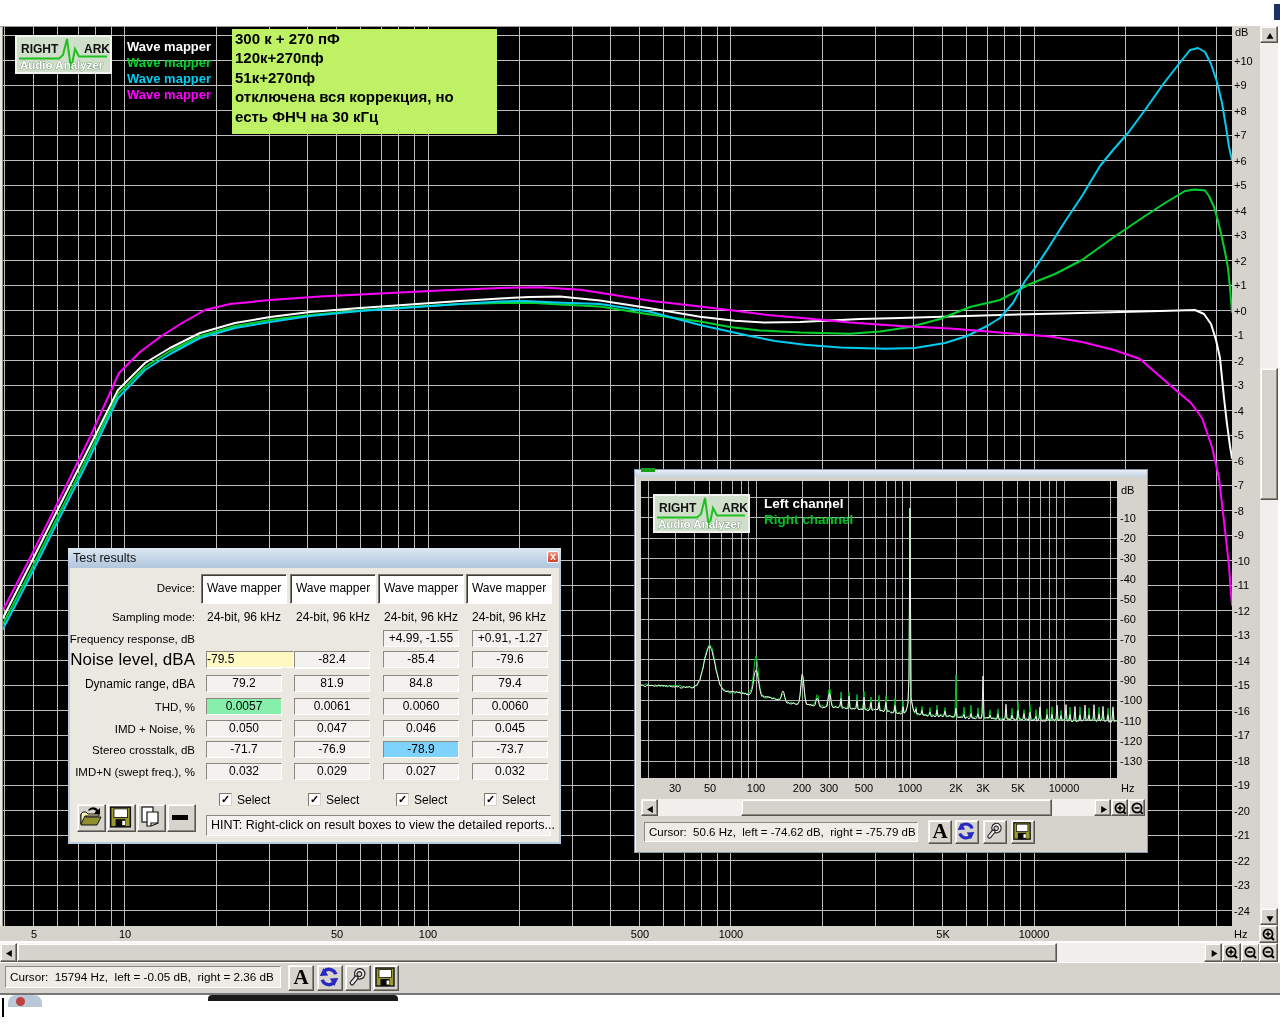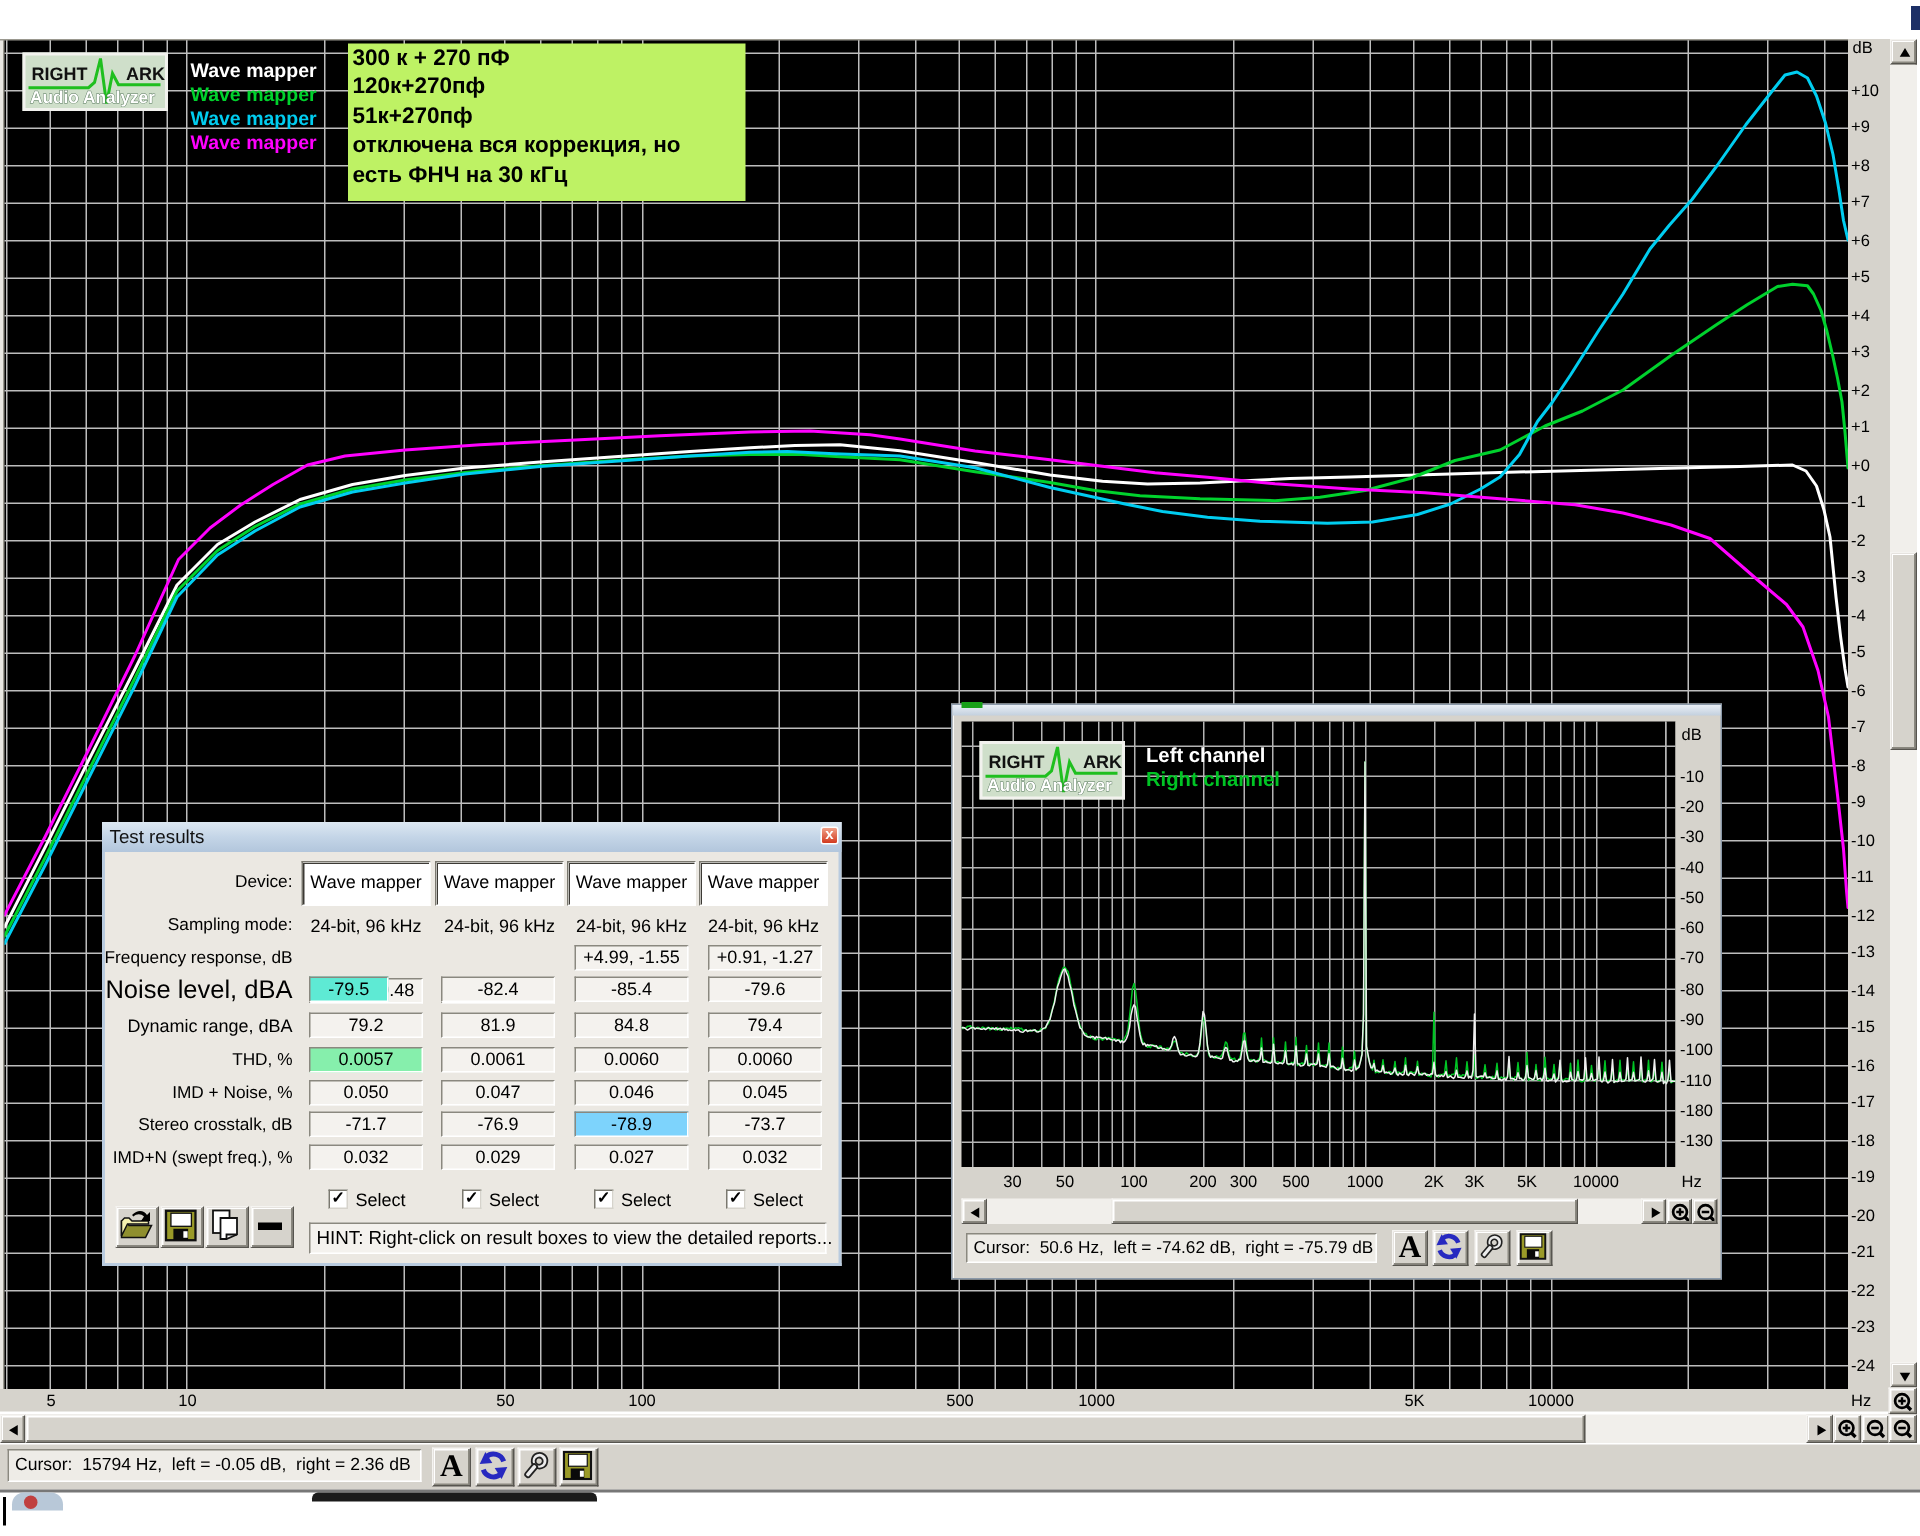--- a/index.html
+++ b/index.html
@@ -306,21 +306,21 @@
 <div class="lab" style="left:1120px;top:533px">-20</div>
 <div class="lab" style="left:1120px;top:553px">-30</div>
 <div class="lab" style="left:1120px;top:574px">-40</div>
 <div class="lab" style="left:1120px;top:594px">-50</div>
 <div class="lab" style="left:1120px;top:614px">-60</div>
 <div class="lab" style="left:1120px;top:634px">-70</div>
 <div class="lab" style="left:1120px;top:655px">-80</div>
 <div class="lab" style="left:1120px;top:675px">-90</div>
 <div class="lab" style="left:1120px;top:695px">-100</div>
 <div class="lab" style="left:1120px;top:716px">-110</div>
-<div class="lab" style="left:1120px;top:736px">-180</div>
+<div class="lab" style="left:1120px;top:736px">-120</div>
 <div class="lab" style="left:1120px;top:756px">-130</div>
 <div class="lab" style="left:1121px;top:783px">Hz</div>
 <div style="position:absolute;left:641px;top:779px;width:476px;height:17px;background:#d6d3cc"></div>
 <div class="lab" style="left:655px;top:783px;width:40px;text-align:center">30</div>
 <div class="lab" style="left:690px;top:783px;width:40px;text-align:center">50</div>
 <div class="lab" style="left:736px;top:783px;width:40px;text-align:center">100</div>
 <div class="lab" style="left:782px;top:783px;width:40px;text-align:center">200</div>
 <div class="lab" style="left:809px;top:783px;width:40px;text-align:center">300</div>
 <div class="lab" style="left:844px;top:783px;width:40px;text-align:center">500</div>
 <div class="lab" style="left:890px;top:783px;width:40px;text-align:center">1000</div>
@@ -390,21 +390,21 @@
 <div style="position:absolute;left:378px;top:574px;width:86px;height:30px;background:#fff;border-top:1.5px solid #7a786f;border-left:1.5px solid #7a786f;border-right:1.5px solid #fff;border-bottom:1.5px solid #fff;box-shadow:inset 1px 1px 0 #3c3a35;font-size:12px;text-align:center;line-height:27px">Wave mapper</div>
 <div style="position:absolute;left:466px;top:574px;width:86px;height:30px;background:#fff;border-top:1.5px solid #7a786f;border-left:1.5px solid #7a786f;border-right:1.5px solid #fff;border-bottom:1.5px solid #fff;box-shadow:inset 1px 1px 0 #3c3a35;font-size:12px;text-align:center;line-height:27px">Wave mapper</div>
 <div style="position:absolute;left:199px;top:611px;width:90px;font-size:12px;text-align:center;line-height:13px">24-bit, 96 kHz</div>
 <div style="position:absolute;left:288px;top:611px;width:90px;font-size:12px;text-align:center;line-height:13px">24-bit, 96 kHz</div>
 <div style="position:absolute;left:376px;top:611px;width:90px;font-size:12px;text-align:center;line-height:13px">24-bit, 96 kHz</div>
 <div style="position:absolute;left:464px;top:611px;width:90px;font-size:12px;text-align:center;line-height:13px">24-bit, 96 kHz</div>
 <div style="position:absolute;left:206px;top:652px;width:76px;height:17px;background:#f4f2ee;border-top:1px solid #8a887f;border-left:1px solid #8a887f;border-right:1px solid #fff;border-bottom:1px solid #fff;font-size:12px;text-align:center;line-height:15px">+0.70, -0.48</div>
 <div style="position:absolute;left:294px;top:652px;width:76px;height:17px;background:#f4f2ee;border-top:1px solid #8a887f;border-left:1px solid #8a887f;border-right:1px solid #fff;border-bottom:1px solid #fff;font-size:12px;text-align:center;line-height:15px">+2.20, -0.90</div>
 <div style="position:absolute;left:383px;top:630px;width:76px;height:17px;background:#f4f2ee;border-top:1px solid #8a887f;border-left:1px solid #8a887f;border-right:1px solid #fff;border-bottom:1px solid #fff;font-size:12px;text-align:center;line-height:15px">+4.99, -1.55</div>
 <div style="position:absolute;left:472px;top:630px;width:76px;height:17px;background:#f4f2ee;border-top:1px solid #8a887f;border-left:1px solid #8a887f;border-right:1px solid #fff;border-bottom:1px solid #fff;font-size:12px;text-align:center;line-height:15px">+0.91, -1.27</div>
-<div style="position:absolute;left:206px;top:651px;width:53px;height:17px;background:#5eead4;border-top:1px solid #8a887f;border-left:1px solid #8a887f;border-right:1px solid #fff;border-bottom:1px solid #fff;font-size:12px;text-align:center;line-height:15px">-79.5</div>
+<div style="position:absolute;left:206px;top:651px;width:88px;height:17px;background:#fef9c3;border-top:1px solid #8a887f;border-left:1px solid #8a887f;border-right:1px solid #fff;border-bottom:1px solid #fff;font-size:12px;line-height:15px">-79.5</div>
 <div style="position:absolute;left:294px;top:651px;width:76px;height:17px;background:#f4f2ee;border-top:1px solid #8a887f;border-left:1px solid #8a887f;border-right:1px solid #fff;border-bottom:1px solid #fff;font-size:12px;text-align:center;line-height:15px">-82.4</div>
 <div style="position:absolute;left:383px;top:651px;width:76px;height:17px;background:#f4f2ee;border-top:1px solid #8a887f;border-left:1px solid #8a887f;border-right:1px solid #fff;border-bottom:1px solid #fff;font-size:12px;text-align:center;line-height:15px">-85.4</div>
 <div style="position:absolute;left:472px;top:651px;width:76px;height:17px;background:#f4f2ee;border-top:1px solid #8a887f;border-left:1px solid #8a887f;border-right:1px solid #fff;border-bottom:1px solid #fff;font-size:12px;text-align:center;line-height:15px">-79.6</div>
 <div style="position:absolute;left:206px;top:675px;width:76px;height:17px;background:#f4f2ee;border-top:1px solid #8a887f;border-left:1px solid #8a887f;border-right:1px solid #fff;border-bottom:1px solid #fff;font-size:12px;text-align:center;line-height:15px">79.2</div>
 <div style="position:absolute;left:294px;top:675px;width:76px;height:17px;background:#f4f2ee;border-top:1px solid #8a887f;border-left:1px solid #8a887f;border-right:1px solid #fff;border-bottom:1px solid #fff;font-size:12px;text-align:center;line-height:15px">81.9</div>
 <div style="position:absolute;left:383px;top:675px;width:76px;height:17px;background:#f4f2ee;border-top:1px solid #8a887f;border-left:1px solid #8a887f;border-right:1px solid #fff;border-bottom:1px solid #fff;font-size:12px;text-align:center;line-height:15px">84.8</div>
 <div style="position:absolute;left:472px;top:675px;width:76px;height:17px;background:#f4f2ee;border-top:1px solid #8a887f;border-left:1px solid #8a887f;border-right:1px solid #fff;border-bottom:1px solid #fff;font-size:12px;text-align:center;line-height:15px">79.4</div>
 <div style="position:absolute;left:206px;top:698px;width:76px;height:17px;background:#86efac;border-top:1px solid #8a887f;border-left:1px solid #8a887f;border-right:1px solid #fff;border-bottom:1px solid #fff;font-size:12px;text-align:center;line-height:15px">0.0057</div>
 <div style="position:absolute;left:294px;top:698px;width:76px;height:17px;background:#f4f2ee;border-top:1px solid #8a887f;border-left:1px solid #8a887f;border-right:1px solid #fff;border-bottom:1px solid #fff;font-size:12px;text-align:center;line-height:15px">0.0061</div>
 <div style="position:absolute;left:383px;top:698px;width:76px;height:17px;background:#f4f2ee;border-top:1px solid #8a887f;border-left:1px solid #8a887f;border-right:1px solid #fff;border-bottom:1px solid #fff;font-size:12px;text-align:center;line-height:15px">0.0060</div>

